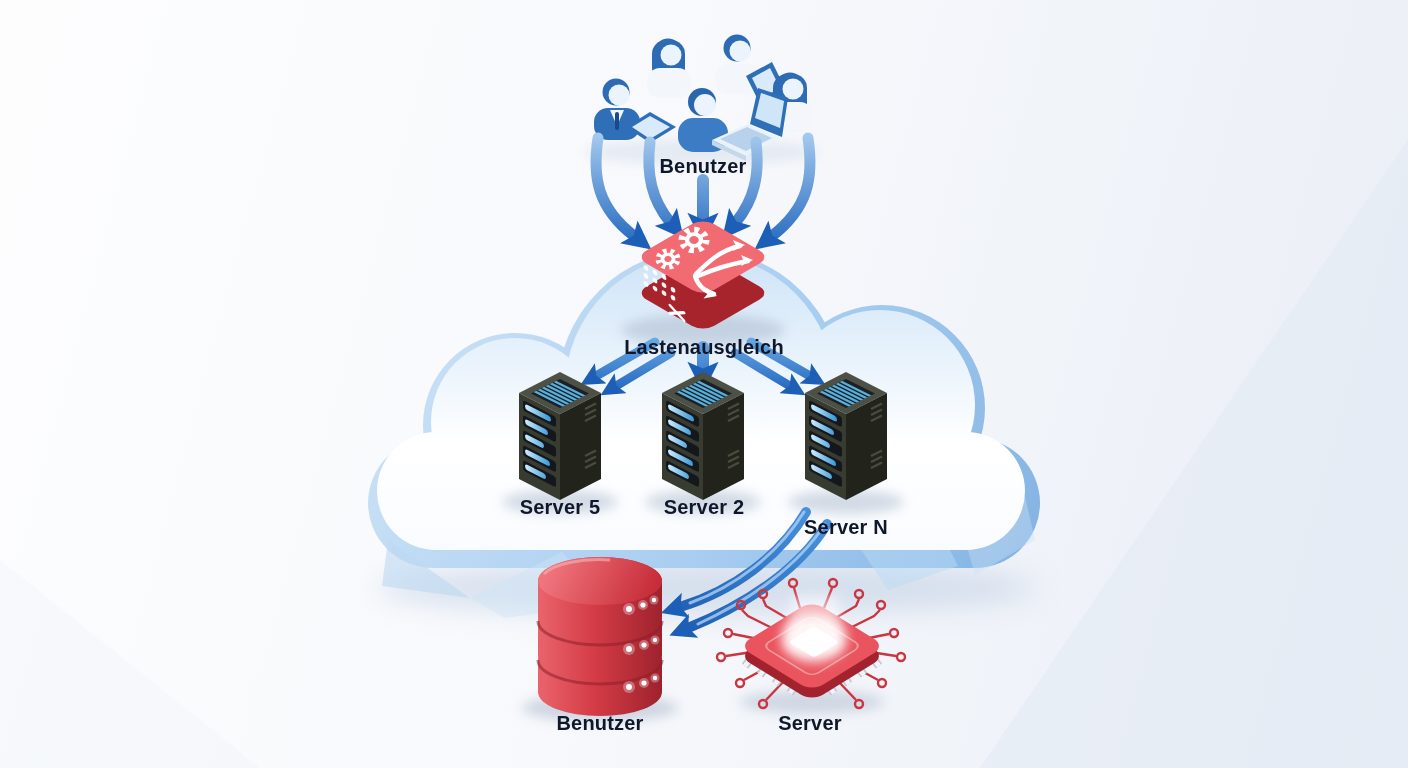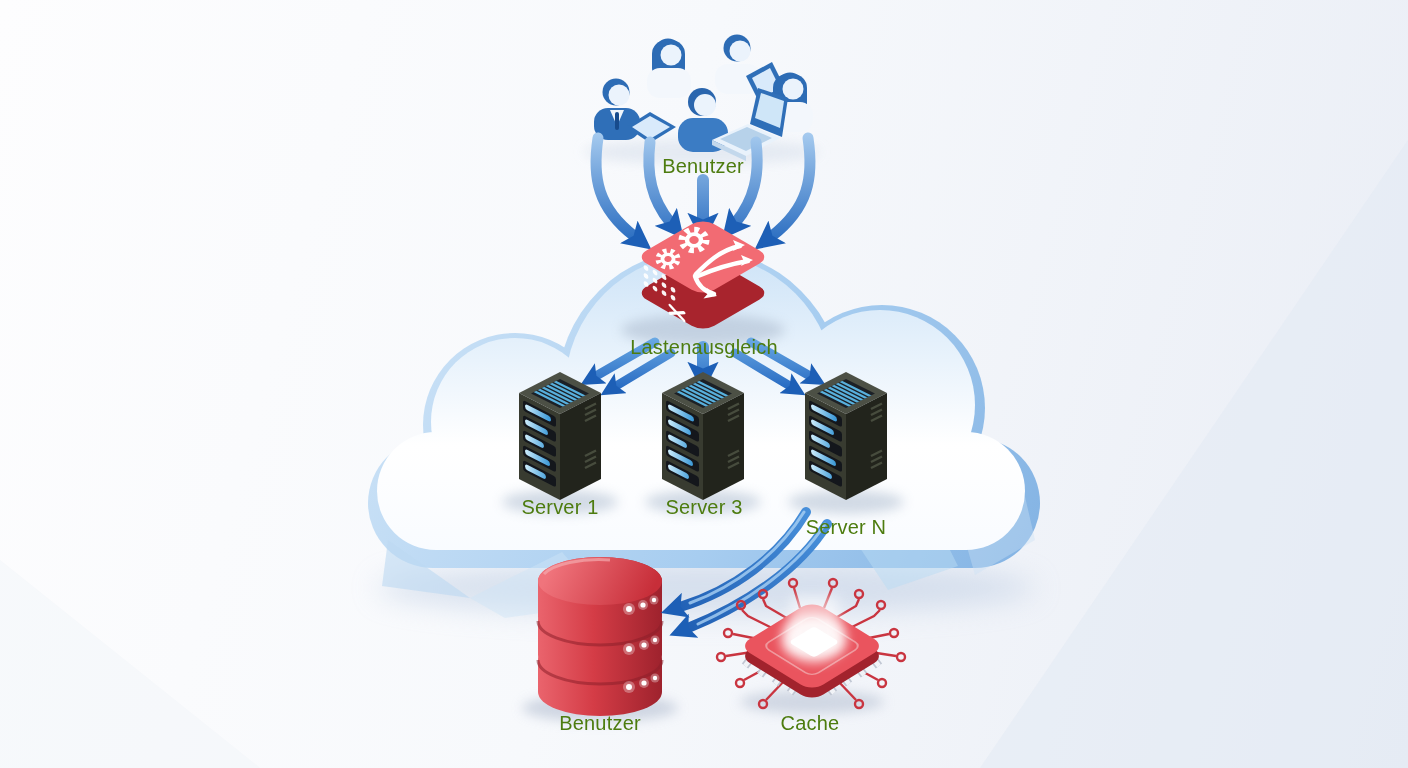--- a/index.html
+++ b/index.html
@@ -5,21 +5,21 @@
   html,body{margin:0;padding:0;}
   body{
     width:1408px;height:768px;overflow:hidden;
     font-family:"Liberation Sans",sans-serif;
     background:linear-gradient(105deg,#fdfdfe 0%,#f7f9fc 45%,#e9edf5 100%);
   }
   .stage{position:relative;width:1408px;height:768px;}
   .stage svg{position:absolute;left:0;top:0;}
   .lbl{
     position:absolute;transform:translateX(-50%);
-    font-size:20px;color:#4d7c0f;white-space:nowrap;letter-spacing:.2px;
+    font-size:20px;color:#0f172a;white-space:nowrap;letter-spacing:.2px;font-weight:bold;
   }
 </style>
 </head>
 <body>
 
 <div class="stage">
 <svg width="1408" height="768" viewBox="0 0 1408 768">
   <defs>
     <linearGradient id="cloudRim" gradientUnits="userSpaceOnUse" x1="380" y1="260" x2="1060" y2="600">
       <stop offset="0" stop-color="#cfe4f7"></stop>
@@ -366,18 +366,18 @@
     <rect x="-52" y="-52" width="104" height="104" rx="16" transform="translate(812,646) scale(1,0.62) rotate(45)" fill="url(#chipTop)"></rect>
     <rect x="-35" y="-35" width="70" height="70" rx="9" transform="translate(812,646) scale(1,0.62) rotate(45)" fill="none" stroke="#f0a9ad" stroke-width="2" opacity=".8"></rect>
     <ellipse cx="814" cy="638" rx="32" ry="24" fill="#ffffff" opacity=".9" filter="url(#blurS)"></ellipse>
     <polygon points="792,596 838,596 842,650 786,650" fill="#ffffff" opacity=".55" filter="url(#blurS)"></polygon>
     <rect x="-18" y="-18" width="36" height="36" rx="5" transform="translate(814,642) scale(1,0.62) rotate(45)" fill="#ffffff"></rect>
   </g>
 </svg>
 
   <div class="lbl" style="left:703px;top:155px">Benutzer</div>
   <div class="lbl" style="left:704px;top:336px">Lastenausgleich</div>
-  <div class="lbl" style="left:560px;top:496px">Server 1</div>
-  <div class="lbl" style="left:704px;top:496px">Server 3</div>
+  <div class="lbl" style="left:560px;top:496px">Server 5</div>
+  <div class="lbl" style="left:704px;top:496px">Server 2</div>
   <div class="lbl" style="left:846px;top:516px">Server N</div>
   <div class="lbl" style="left:600px;top:712px">Benutzer</div>
-  <div class="lbl" style="left:810px;top:712px">Cache</div>
+  <div class="lbl" style="left:810px;top:712px">Server</div>
 </div>
 
 </body></html>

